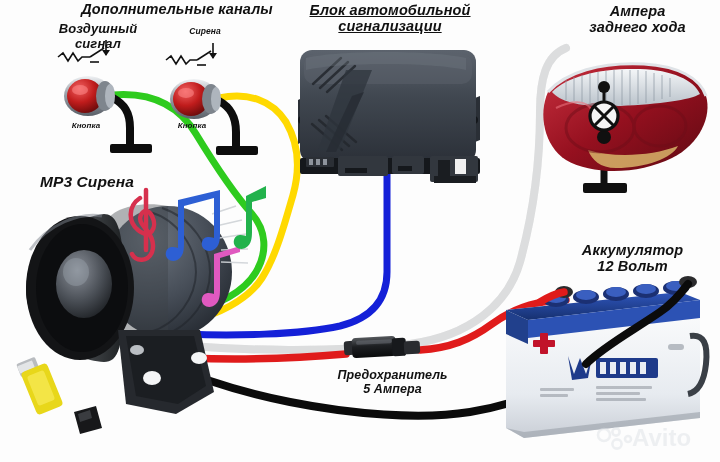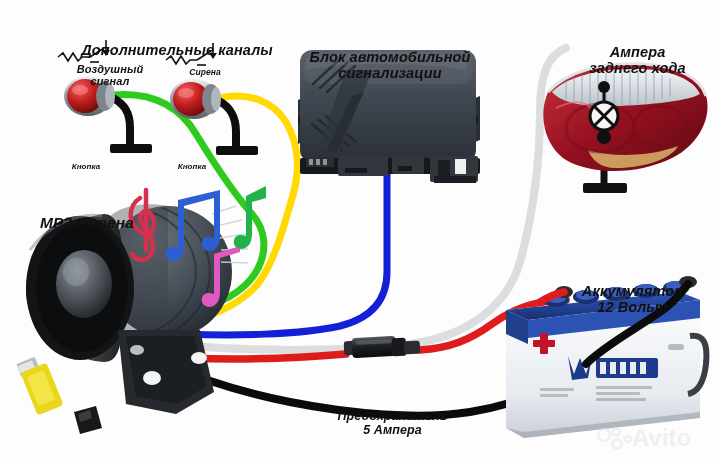--- a/index.html
+++ b/index.html
@@ -4,27 +4,27 @@
 <title>Схема подключения</title>
 <style>
   html,body{margin:0;padding:0;background:#fff;}
   body{font-family:"Liberation Sans","DejaVu Sans",sans-serif;}
   #stage{
     position:relative;width:720px;height:462px;
     background:#fdfdfd;overflow:hidden;
   }
   .lbl{position:absolute;color:#111;font-weight:bold;font-style:italic;
        text-align:center;line-height:1.12;white-space:pre-line;
-       letter-spacing:.1px;margin-top:41px;}
+       letter-spacing:.1px;}
   #lbl-extra-channels{left:52px;top:1px;width:250px;font-size:14.5px;}
-  #lbl-air-horn{left:62px;top:22px;width:96px;font-size:11px;}
+  #lbl-air-horn{left:50px;top:22px;width:96px;font-size:13px;}
   #lbl-siren-sw{left:160px;top:27px;width:90px;font-size:8.5px;}
   #lbl-btn1{left:46px;top:122px;width:80px;font-size:8px;}
   #lbl-btn2{left:152px;top:122px;width:80px;font-size:8px;}
-  #lbl-unit{left:300px;top:8px;width:180px;font-size:14.5px;}
+  #lbl-unit{left:300px;top:2px;width:180px;font-size:14.5px;text-decoration:underline;}
   #lbl-lamp{left:570px;top:3px;width:135px;font-size:14.5px;}
   #lbl-mp3{left:40px;top:173px;width:150px;font-size:15.5px;text-align:left;}
   #lbl-fuse{left:300px;top:368px;width:185px;font-size:12.5px;}
   #lbl-batt{left:555px;top:242px;width:155px;font-size:14.5px;}
   svg#wires{position:absolute;left:0;top:0;width:720px;height:462px;}
   .watermark{position:absolute;left:592px;top:424px;width:124px;height:34px;
              opacity:.5;}
 </style>
 </head>
 <body>

